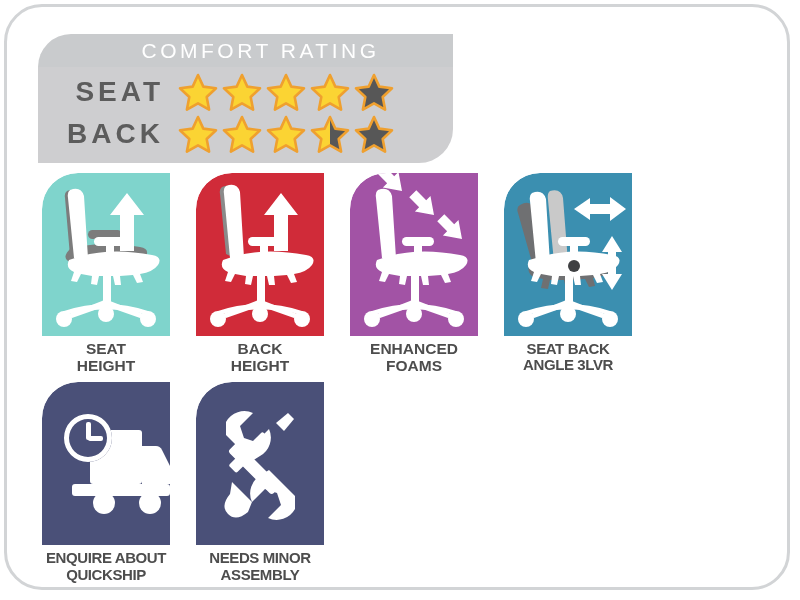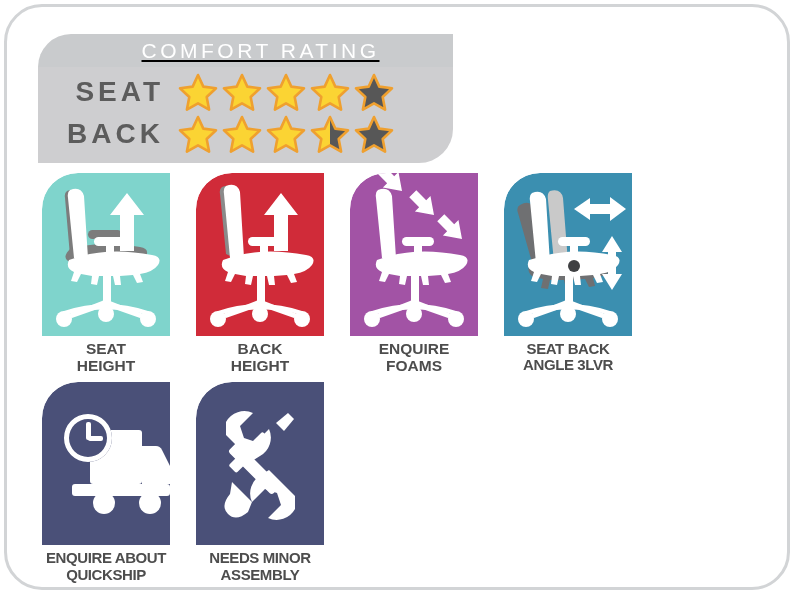--- a/index.html
+++ b/index.html
@@ -21,21 +21,20 @@
   .rating-block{
     position:absolute;left:31px;top:27px;width:415px;
   }
   .rating-title-bar{
     background:#c9cbcd;
     border-top-left-radius:34px;
     height:33px;
     display:flex;align-items:center;justify-content:center;
     box-sizing:border-box;
     padding-left:30px;
-    text-decoration:underline;
   }
   .rating-title{
     color:#ffffff;
     font-size:21px;
     letter-spacing:3.5px;
     font-weight:400;
     white-space:nowrap;
   }
   .rating-body{
     background:#ceced0;
@@ -214,21 +213,21 @@
               <path d="M0 0 l11 16 h-6 v14 h-10 V16 h-6 Z"></path>
             </g>
             <g transform="translate(84,42) rotate(135)">
               <path d="M0 0 l11 16 h-6 v14 h-10 V16 h-6 Z"></path>
             </g>
             <g transform="translate(112,66) rotate(135)">
               <path d="M0 0 l11 16 h-6 v14 h-10 V16 h-6 Z"></path>
             </g>
           </g>
         </svg>
-        <div class="tile-caption">ENQUIRE
+        <div class="tile-caption">ENHANCED
 FOAMS</div>
       </div>
 
       <div class="tile">
         <svg class="tile-art" viewBox="0 0 128 163">
           <path d="M36 0 H128 V163 H0 V36 A36 36 0 0 1 36 0 Z" fill="#3b8fb0"></path>
           <g fill="#6f7072">
             <path d="M16 32 q10 -6 15 4 l12 56 q-7 6 -14 1 l-15 -53 q-2 -6 2 -8 Z"></path>
             <path d="M30 86 q34 -12 74 -3 q12 3 7 11 q-6 9 -22 11 l2 8 -6 1 -4 -8 -14 1 1 9 -6 0 -2 -9 -14 0 -2 9 -7 -1 2 -9 -11 -3 q-8 -7 2 -17 Z"></path>
           </g>

